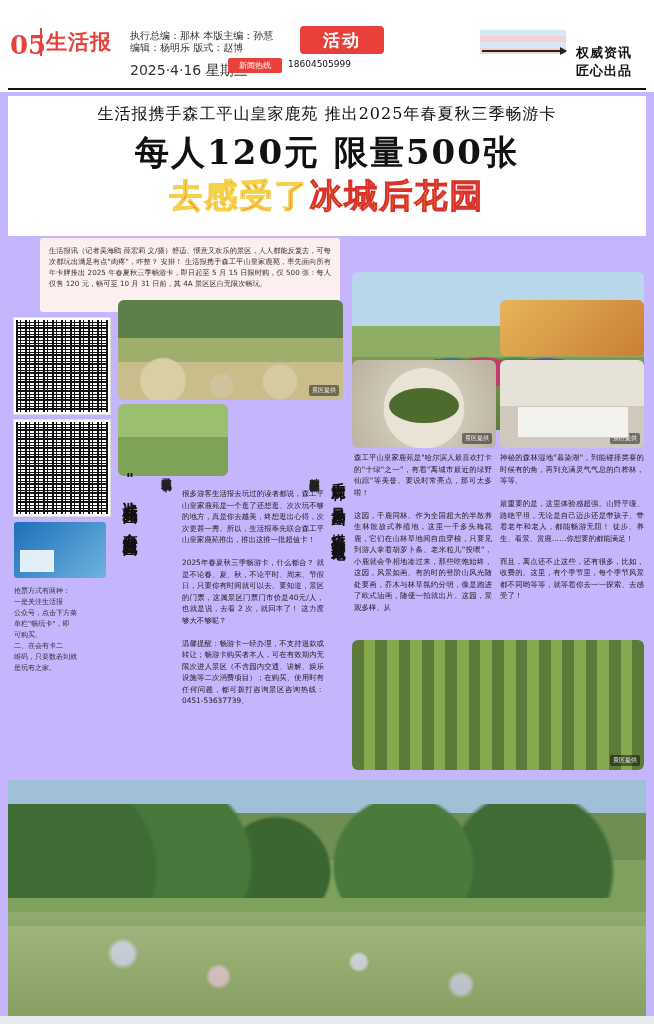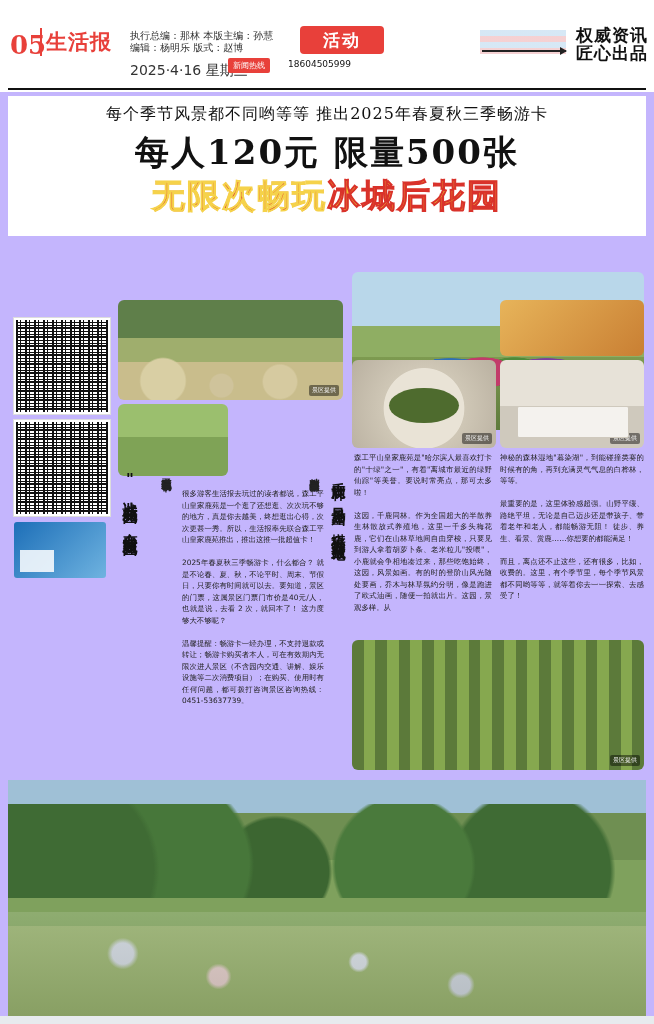--- a/index.html
+++ b/index.html
@@ -39,21 +39,21 @@
     position:absolute;left:130px;top:30px;
     font-size:10px;color:#333;line-height:12px;
   }
   .mast-date{
     position:absolute;left:130px;top:62px;
     font-size:14px;color:#333;
   }
   .hotline-badge{
     position:absolute;left:228px;top:58px;
     background:#e8403a;color:#fff;font-size:8px;
-    padding:2px 5px;border-radius:2px;
+    padding:2px 11px;border-radius:2px;
   }
   .hotline-num{
     position:absolute;left:288px;top:59px;
     font-size:9px;color:#111;
   }
   .mast-activity{
     position:absolute;left:300px;top:26px;
     width:84px;height:28px;background:#e8403a;border-radius:4px;
     color:#fff;font-size:17px;font-weight:bold;
     display:flex;align-items:center;justify-content:center;
@@ -65,22 +65,22 @@
     opacity:.85;
   }
   .mast-arrow{
     position:absolute;left:482px;top:50px;width:84px;height:2px;background:#222;
   }
   .mast-arrow:after{
     content:"";position:absolute;right:-1px;top:-3px;
     border-left:7px solid #222;border-top:4px solid transparent;border-bottom:4px solid transparent;
   }
   .mast-slogan{
-    position:absolute;left:576px;top:26px;
-    font-size:17px;color:#111;line-height:18px;font-weight:bold;
+    position:absolute;left:576px;top:44px;
+    font-size:13px;color:#111;line-height:18px;font-weight:bold;
     letter-spacing:1px;
   }
   .mast-rule{
     position:absolute;left:8px;top:88px;width:638px;height:2px;background:#111;
   }
 
   
   .heads{
     position:absolute;left:8px;top:96px;width:638px;height:140px;
     background:#ffffff;text-align:center;
@@ -270,27 +270,30 @@
     <div class="mast-stripes"></div>
     <div class="mast-arrow"></div>
     <div class="mast-slogan">
       <div>权威资讯</div>
       <div>匠心出品</div>
     </div>
     <div class="mast-rule"></div>
   </div>
 
   <div class="heads">
-    <div class="shoulder">每个季节风景都不同哟等等 推出2025年春夏秋三季畅游卡</div>
+    <div class="shoulder">生活报携手森工平山皇家鹿苑 推出2025年春夏秋三季畅游卡</div>
     <div class="main-head">每人120元 限量500张</div>
     <div class="sub-head">
-      <span>无限次畅玩</span><span class="hl">冰城后花园</span>
+      <span>去感受了</span><span class="hl">冰城后花园</span>
     </div>
   </div>
 
+  <div class="lead">
+    <span>生活报讯（记者吴海鸥 薛宏莉 文/摄）</span><span>舒适、惬意又欢乐的景区，人人都能反复去，可每次都玩出满足有点"肉疼"，咋整？ 安排！ 生活报携手森工平山皇家鹿苑，率先面向所有年卡牌推出 2025 年春夏秋三季畅游卡，即日起至 5 月 15 日限时购，仅 500 张：每人仅售 120 元，畅可至 10 月 31 日前，其 4A 景区区自无限次畅玩。</span>
+  </div>
 
   <div class="ph ph-hands">
     <div class="tag">景区提供</div>
   </div>
   <div class="ph ph-deer">
     <div class="tag">景区提供</div>
   </div>
   <div class="ph ph-meat"></div>
   <div class="ph ph-food">
     <div class="tag">景区提供</div>
@@ -301,20 +304,28 @@
   <div class="ph ph-kids"></div>
   <div class="ph ph-bamboo">
     <div class="tag">景区提供</div>
   </div>
   <div class="ph ph-bottom"></div>
 
   <div class="qr-col">
     <div class="qr"></div>
     <div class="qr qr2"></div>
     <div class="qr-card"></div>
+    <div class="qr-note" style="white-space:pre-line;">抢票方式有两种：
+一是关注生活报
+公众号，点击下方菜
+单栏"畅玩卡"，即
+可购买。
+二、在会有卡二
+维码，只要数若到就
+是玩有之家。</div>
   </div>
 
   <div class="vtitle col-title-1" style="color:#111;">"冰城后花园"变自家后花园</div>
   <div class="vcol" style="left:160px;top:470px;height:150px;font-size:10px;font-weight:bold;">有了这张无限畅玩卡</div>
   <div class="hcol" style="left:182px;top:480px;width:142px;height:230px;white-space:pre-line;margin-top:8px;">很多游客生活报去玩过的读者都说，森工平山皇家鹿苑是一个逛了还想逛、次次玩不够的地方，真是你去越美，终想逛出心得，次次更甚一秀。所以，生活报率先联合森工平山皇家鹿苑推出，推出这推一批超值卡！
 
 2025年春夏秋三季畅游卡，什么都合？ 就是不论春、夏、秋，不论平时、周末、节假日，只要你有时间就可以去。要知道，景区的门票，这属景区门票门市价是40元/人，也就是说，去看 2 次，就回本了！ 这力度够大不够呢？
 
 温馨提醒：畅游卡一经办理，不支持退款或转让；畅游卡购买者本人，可在有效期内无限次进人景区（不含园内交通、讲解、娱乐设施等二次消费项目）；在购买、使用时有任何问题，都可拨打咨询景区咨询热线：0451-53637739。</div>
 

